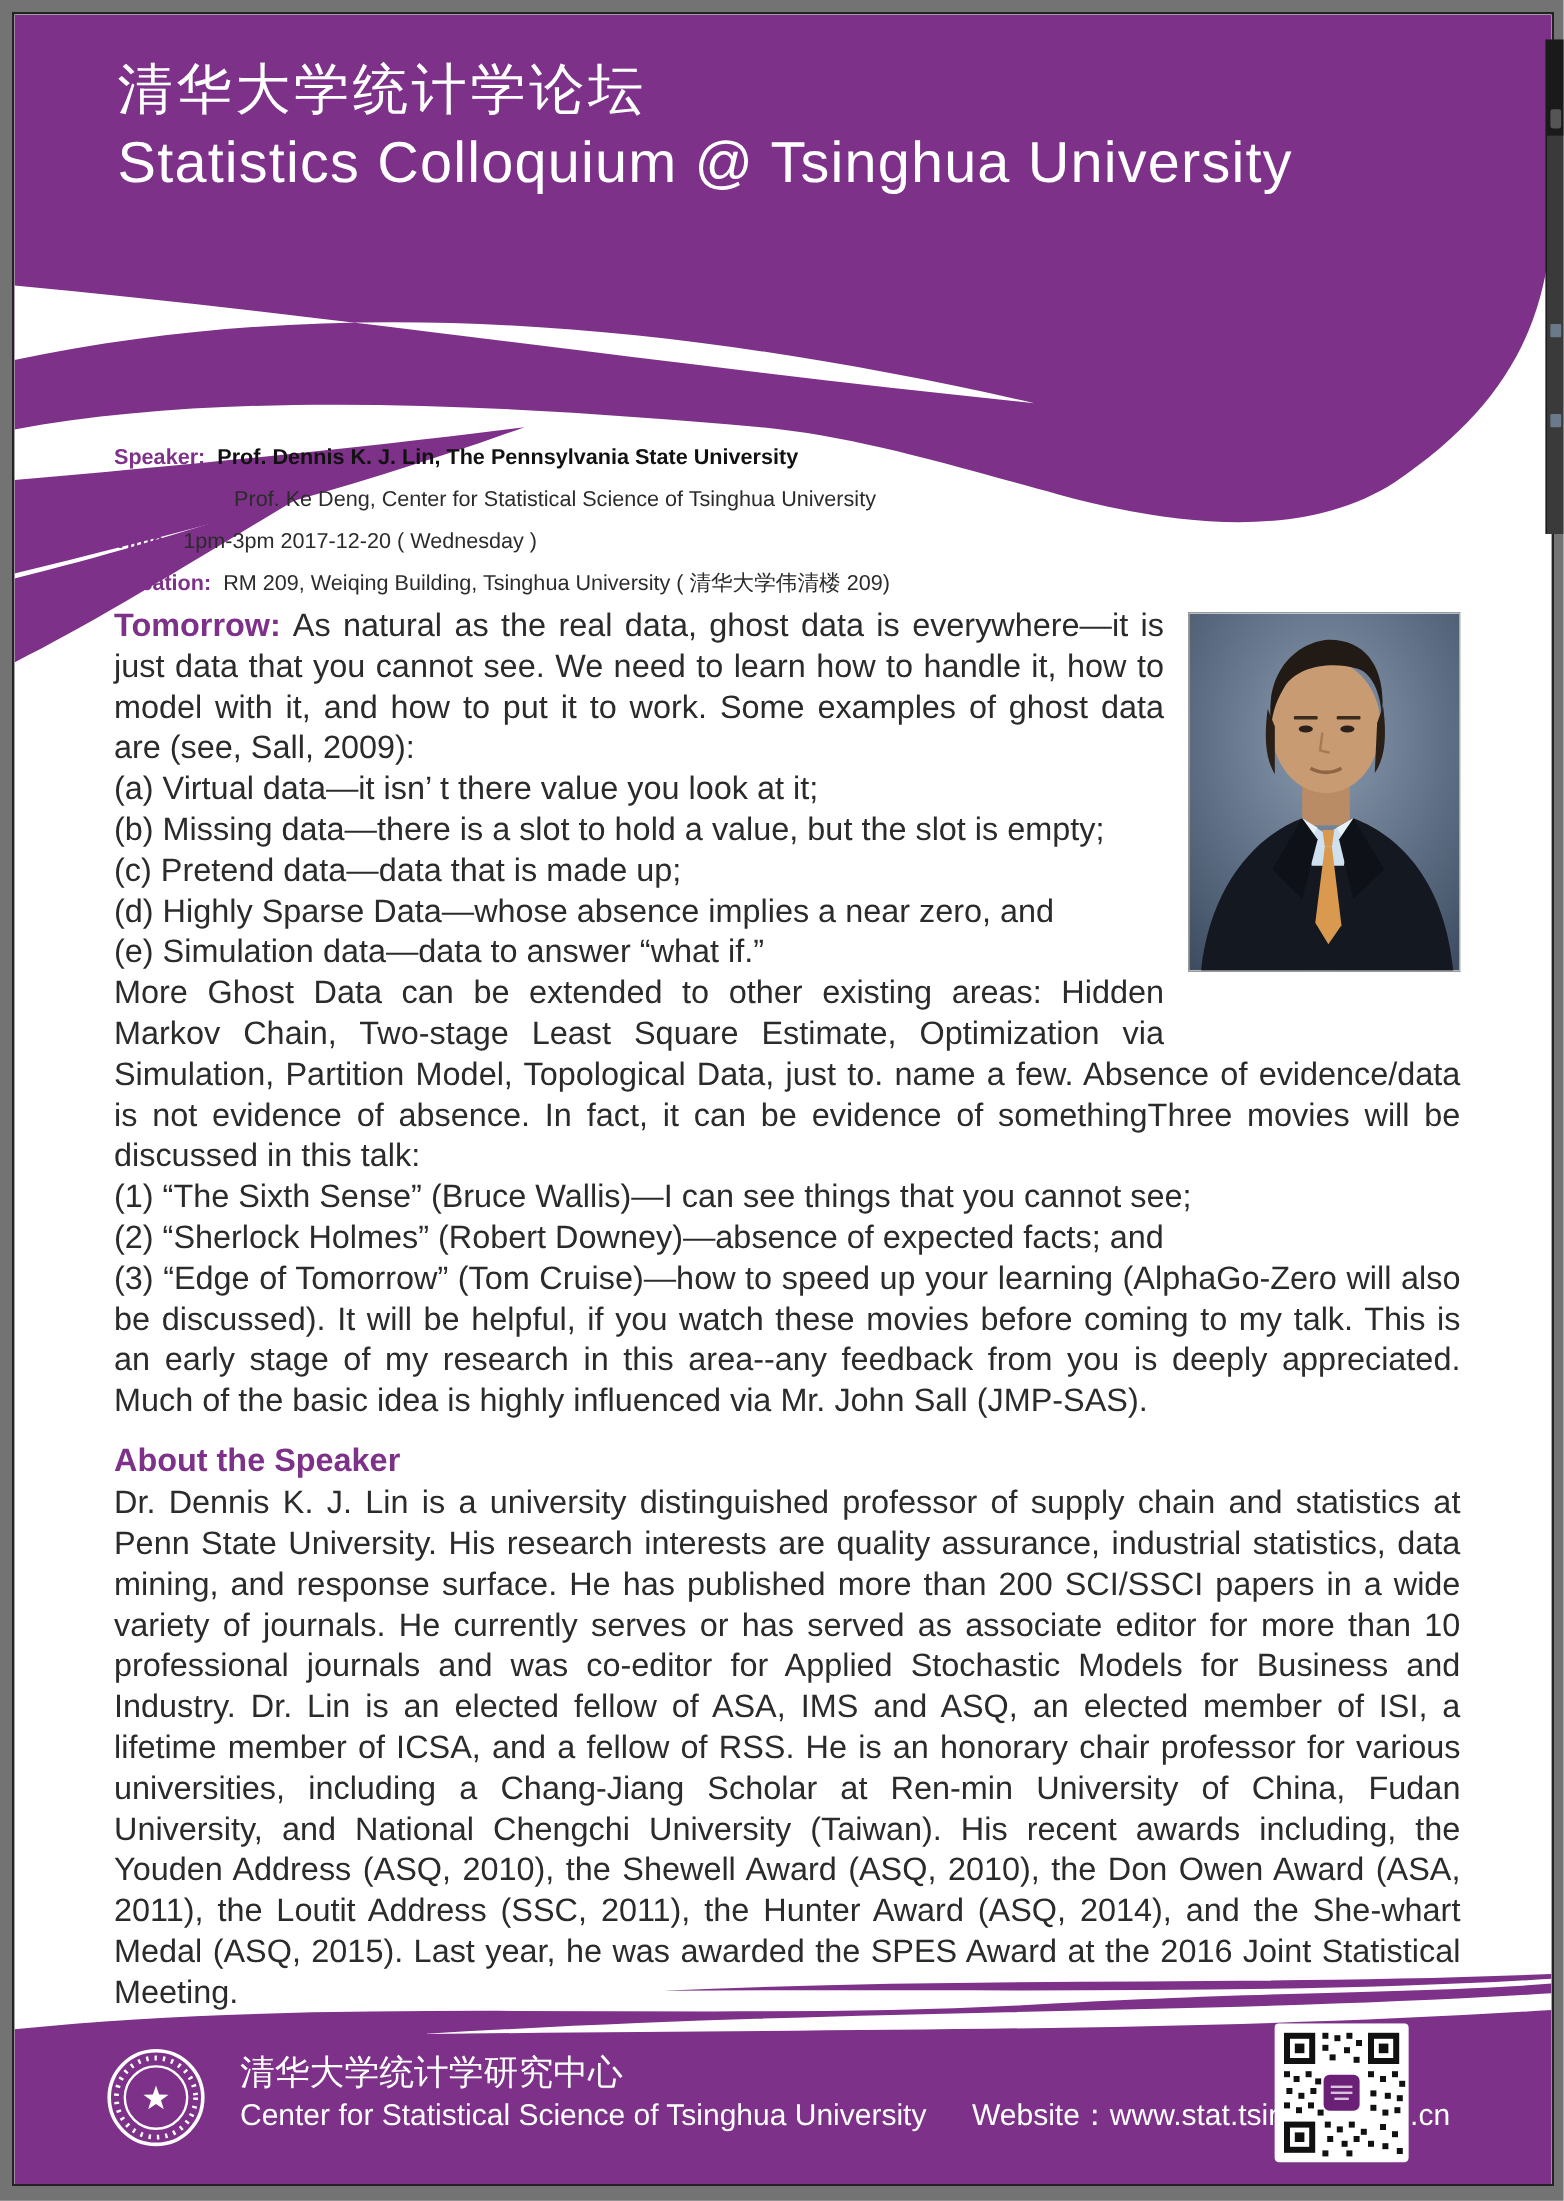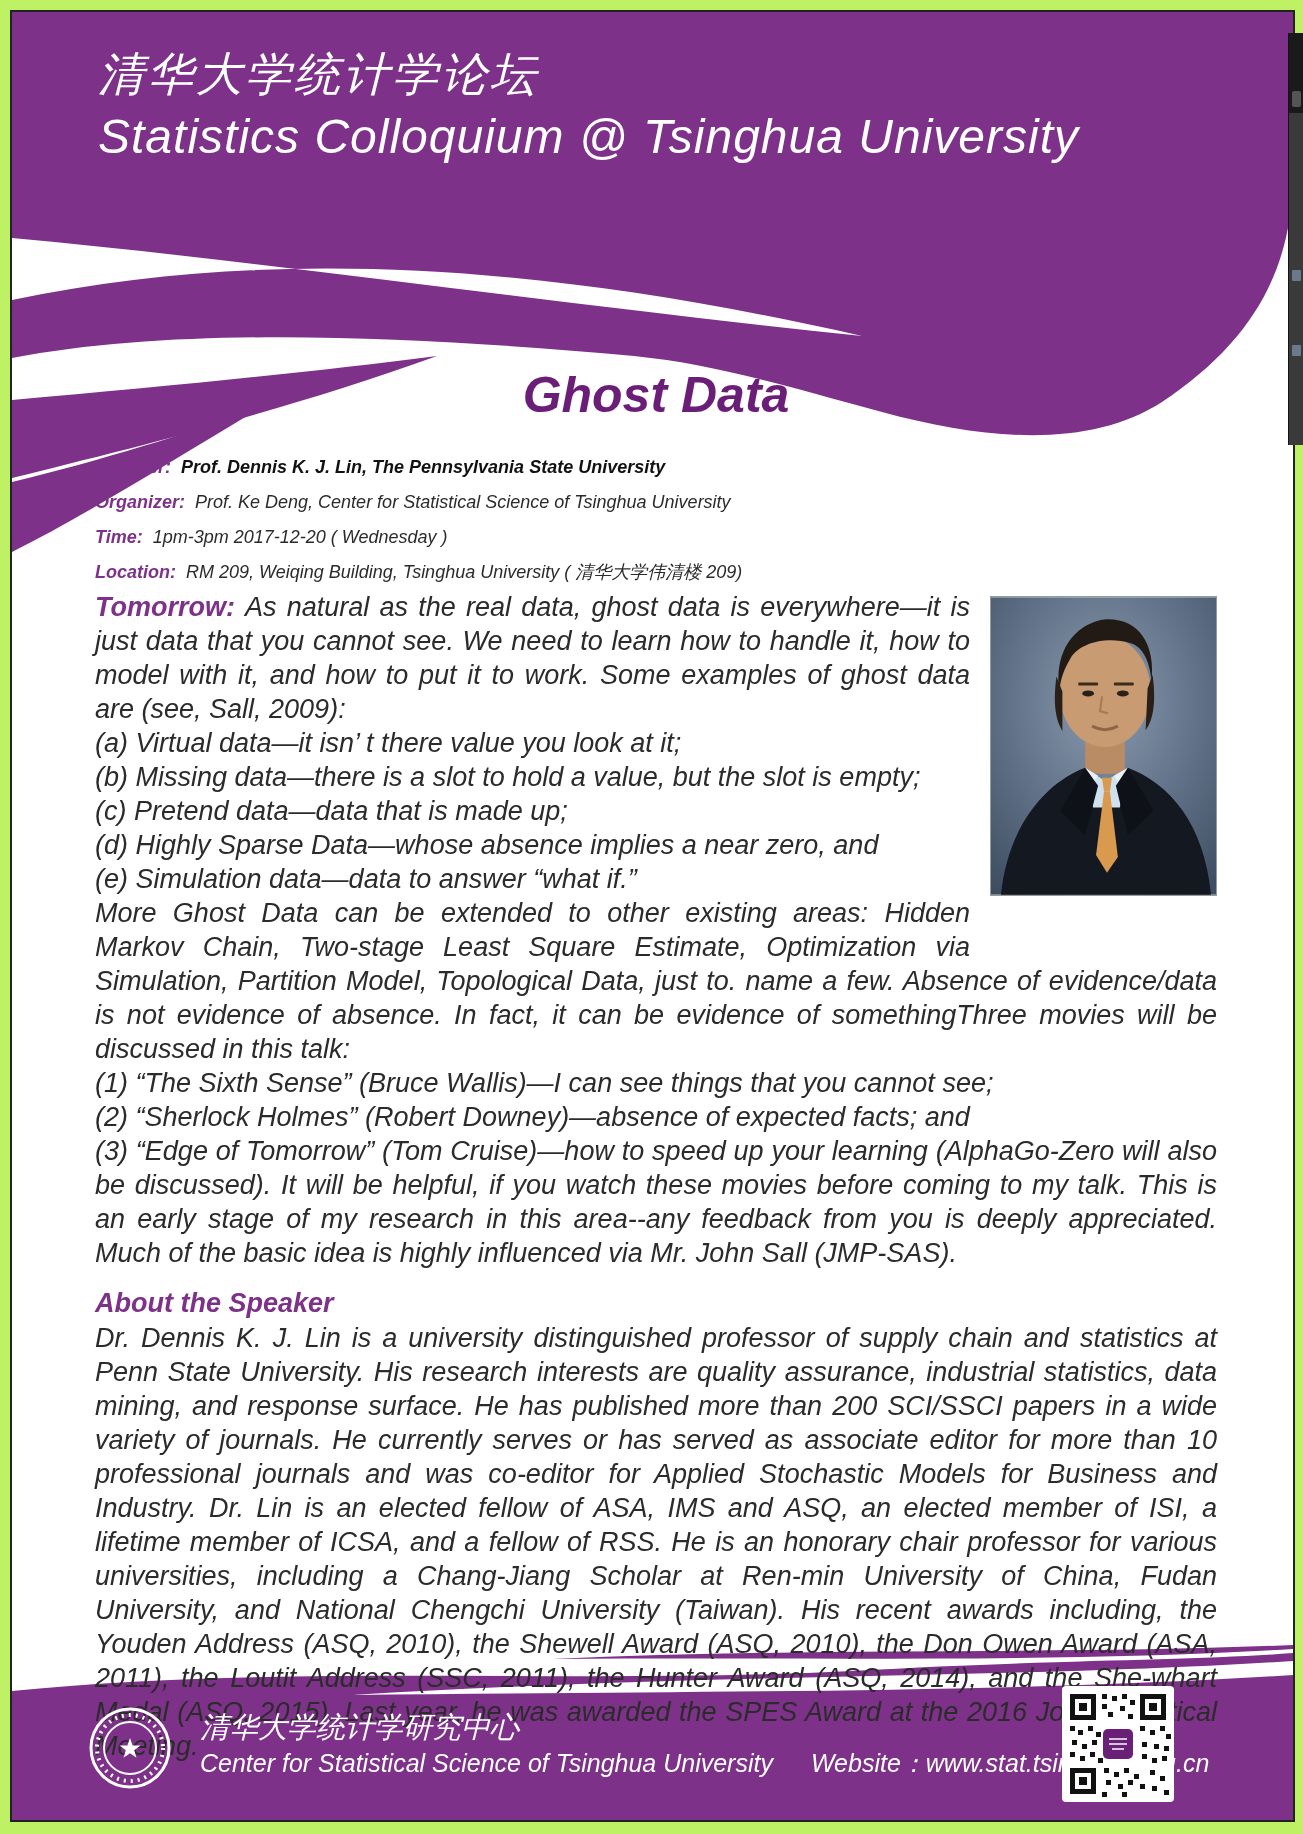--- a/index.html
+++ b/index.html
@@ -1,17 +1,17 @@
 <!DOCTYPE html>
 <html><head>
 <meta charset="utf-8">
 <style>
   html,body{margin:0;padding:0;}
   body{width:1303px;height:1834px;background:#b5b5b5;font-family:"Liberation Sans","DejaVu Sans",sans-serif;}
-  .frame{position:relative;width:1303px;height:1834px;background:#bef264;overflow:hidden;font-style:italic;}
+  .frame{position:relative;width:1303px;height:1834px;background:#737373;overflow:hidden;}
   .poster{position:absolute;left:10px;top:10px;width:1281px;height:1808px;background:#ffffff;border:2px solid #222222;overflow:hidden;}
 
   
   .header-svg{position:absolute;left:0;top:0;width:1281px;height:560px;pointer-events:none;}
   .header-text{position:absolute;left:86px;top:30px;color:#ffffff;z-index:3;}
   .header-text .cn{font-size:46px;font-weight:400;letter-spacing:3px;line-height:64px;font-family:"DejaVu Sans","Liberation Sans",sans-serif;}
   .header-text .en{font-size:48px;font-weight:300;letter-spacing:1px;line-height:62px;}
 
   
   .content{position:absolute;left:83px;top:352px;width:1122px;z-index:2;color:#2b2b2b;}
@@ -55,21 +55,20 @@
       <path d="M0,388 C160,374 300,360 425,344 C270,400 120,436 0,466 Z" fill="#7D3189"></path>
       <path d="M0,470 C90,448 180,420 250,395 C150,455 70,505 0,540 Z" fill="#7D3189"></path>
     </svg>
 
     <div class="header-text">
       <div class="cn">清华大学统计学论坛</div>
       <div class="en">Statistics Colloquium @ Tsinghua University</div>
     </div>
 
     <div class="content">
-      <h1 class="talk-title">Ghost Data</h1>
 
       <div class="meta">
         <div class="row">
           <span class="label">Speaker:</span><span class="strong">Prof. Dennis K. J. Lin,  The Pennsylvania State University</span>
         </div>
         <div class="row">
           <span class="label">Organizer:</span><span>Prof. Ke Deng, Center for Statistical Science of Tsinghua University</span>
         </div>
         <div class="row">
           <span class="label">Time:</span><span>1pm-3pm  2017-12-20 ( Wednesday )</span>

